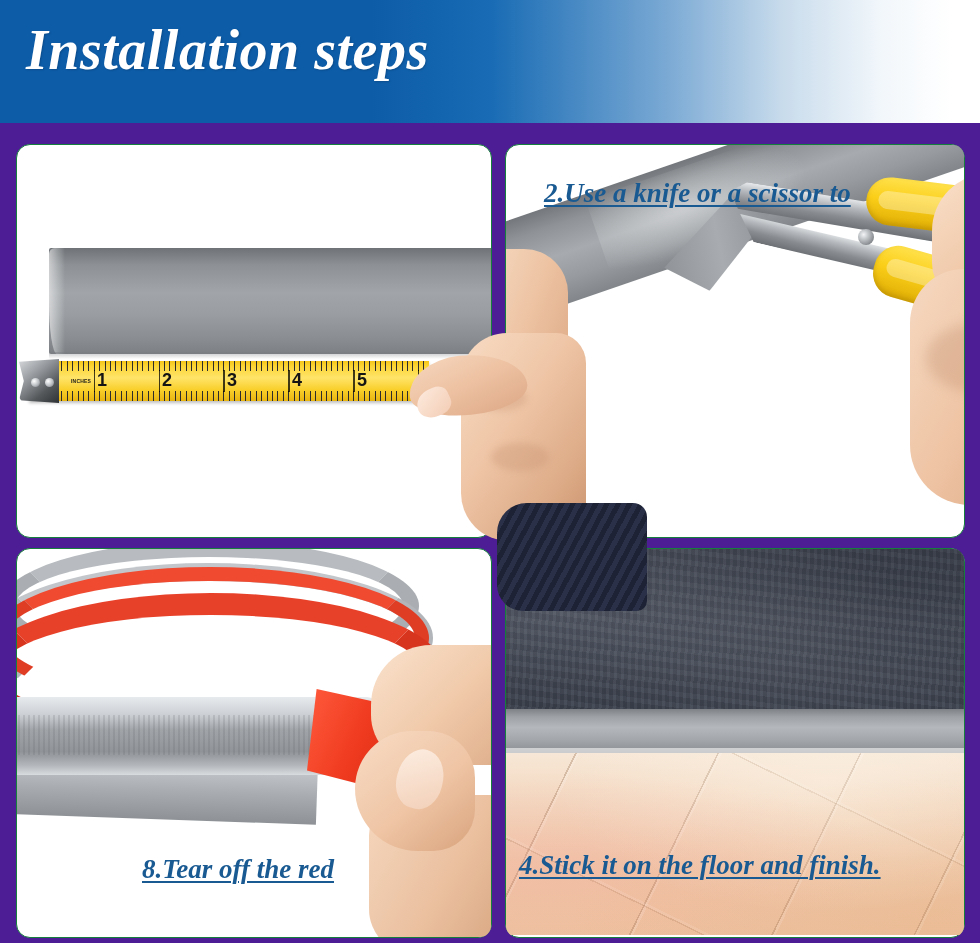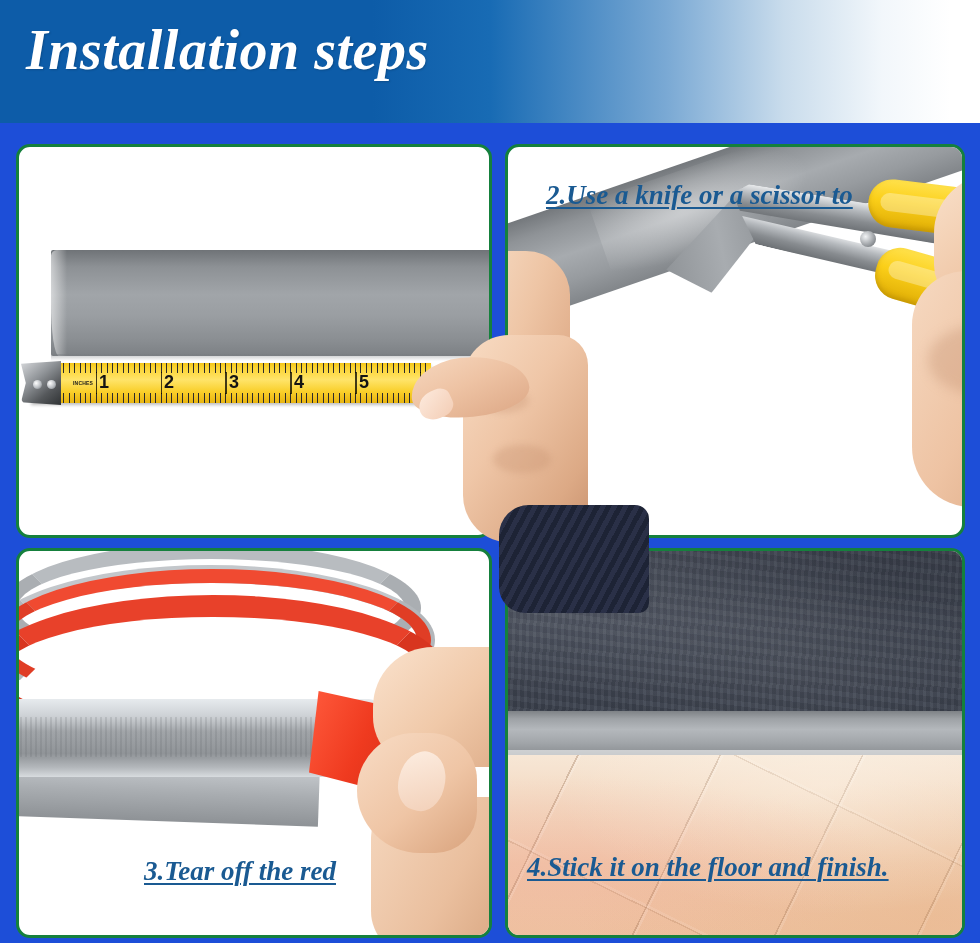--- a/index.html
+++ b/index.html
@@ -5,21 +5,21 @@
   * { box-sizing: border-box; margin: 0; padding: 0; }
   html, body {
     width: 980px; height: 943px;
     background: #ffffff;
     font-family: "Liberation Serif", serif;
     overflow: hidden;
   }
   #page {
     position: relative;
     width: 980px; height: 943px;
-    background: #1d4ed8;
+    background: #4c1d95;
   }
 
   
   .header {
     position: absolute;
     left: 0; top: 0;
     width: 980px; height: 123px;
     background: linear-gradient(to right,
         #0d5ca8 0%, #0d5ca8 38%, #186bb4 50%,
         #7aa9d4 68%, #c9dcec 80%, #f2f7fb 90%, #ffffff 97%);
@@ -35,21 +35,21 @@
     line-height: 1.0;
     color: #ffffff;
     letter-spacing: 0.5px;
     text-shadow: 1px 1px 2px rgba(0,0,0,0.18);
     white-space: nowrap;
   }
 
   
   .panel {
     position: absolute;
-    border: 3px solid #15803d;
+    border: 1px solid #15803d;
     border-radius: 14px;
     background: #ffffff;
     overflow: visible;
   }
   .panel-clip {
     position: absolute;
     left: 0; top: 0; right: 0; bottom: 0;
     border-radius: 11px;
     overflow: hidden;
   }
@@ -70,21 +70,21 @@
     z-index: 40;
   }
   .caption span {
     text-decoration: underline;
     text-decoration-thickness: 2px;
     text-underline-offset: 3px;
     display: inline-block;
   }
   #cap2 { left: 38px;  top: 28px;  }
   #cap3 { left: 125px; top: 300px; }
-  #cap4 { left: 19px;  top: 296px; }
+  #cap4 { left: 13px;  top: 296px; }
 
   
   .p1-strip {
     position: absolute;
     left: 32px; top: 103px;
     width: 470px; height: 106px;
     background: linear-gradient(to bottom,
       #6f7377 0%, #8d9195 16%, #a1a5a9 42%,
       #9a9ea2 62%, #8a8e92 85%, #7c8084 100%);
     border-radius: 2px 0 0 2px;
@@ -608,21 +608,21 @@
       <div class="p3-film"></div>
 
       <div class="p3-hand">
         <div class="p3-palm"></div>
         <div class="p3-finger-top"></div>
         <div class="p3-thumb"></div>
         <div class="p3-thumbnail"></div>
       </div>
 
       <div class="caption" id="cap3">
-        <span>3.Tear off the red</span><br>
+        <span>8.Tear off the red</span><br>
       </div>
     </div>
   </div>
 
   <div class="panel" id="panel4">
     <div class="panel-clip">
 
       <div class="p4-wall">
         <div class="p4-wall-mottle"></div>
       </div>

